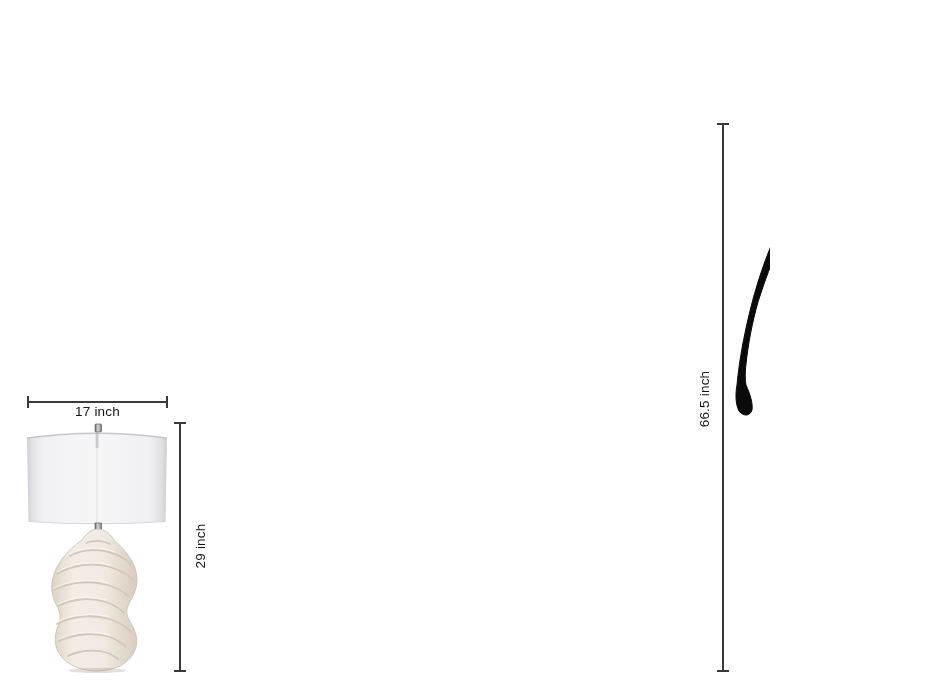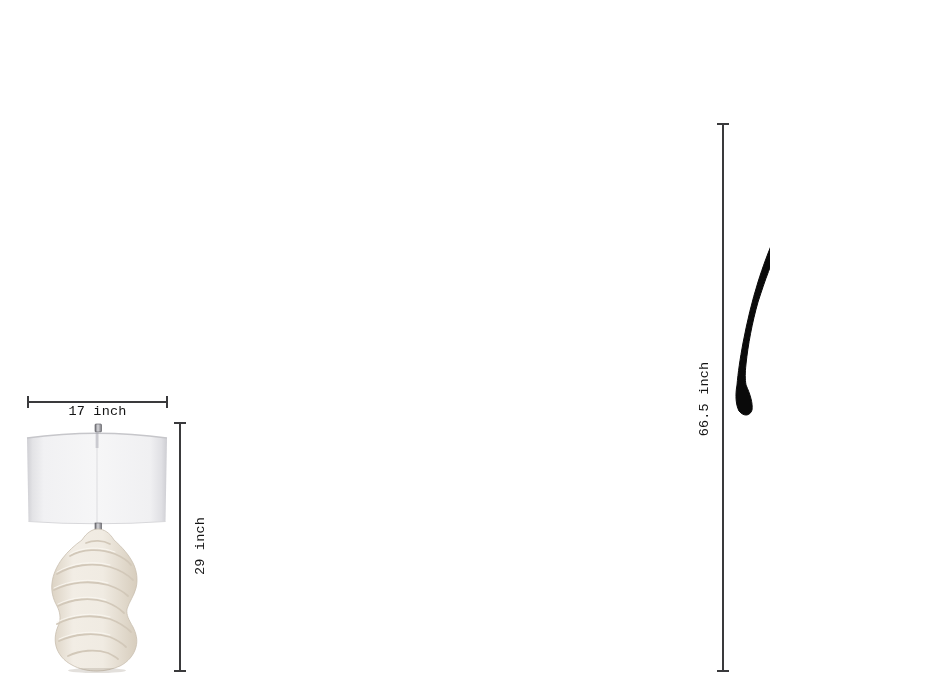--- a/index.html
+++ b/index.html
@@ -1,21 +1,21 @@
 <!DOCTYPE html>
 <html><head>
 <meta charset="utf-8">
 <style>
   html,body{margin:0;padding:0;background:#ffffff;}
   #canvas{
     position:relative;
     width:770px;height:700px;
     background:#ffffff;
     overflow:hidden;
-    font-family:Liberation Mono, monospace;
+    font-family:Liberation Sans, sans-serif;
   }
   
   .dim-h{position:absolute;height:2px;background:#3a3a3c;}
   .dim-v{position:absolute;width:2px;background:#3a3a3c;}
   .tick-v{position:absolute;width:2px;height:12px;top:-5px;background:#3a3a3c;}
   .tick-v.start{left:0;}
   .tick-v.end{right:0;}
   .tick-h{position:absolute;width:12px;height:2px;left:-5px;background:#3a3a3c;}
   .tick-h.start{top:0;}
   .tick-h.end{bottom:0;}

